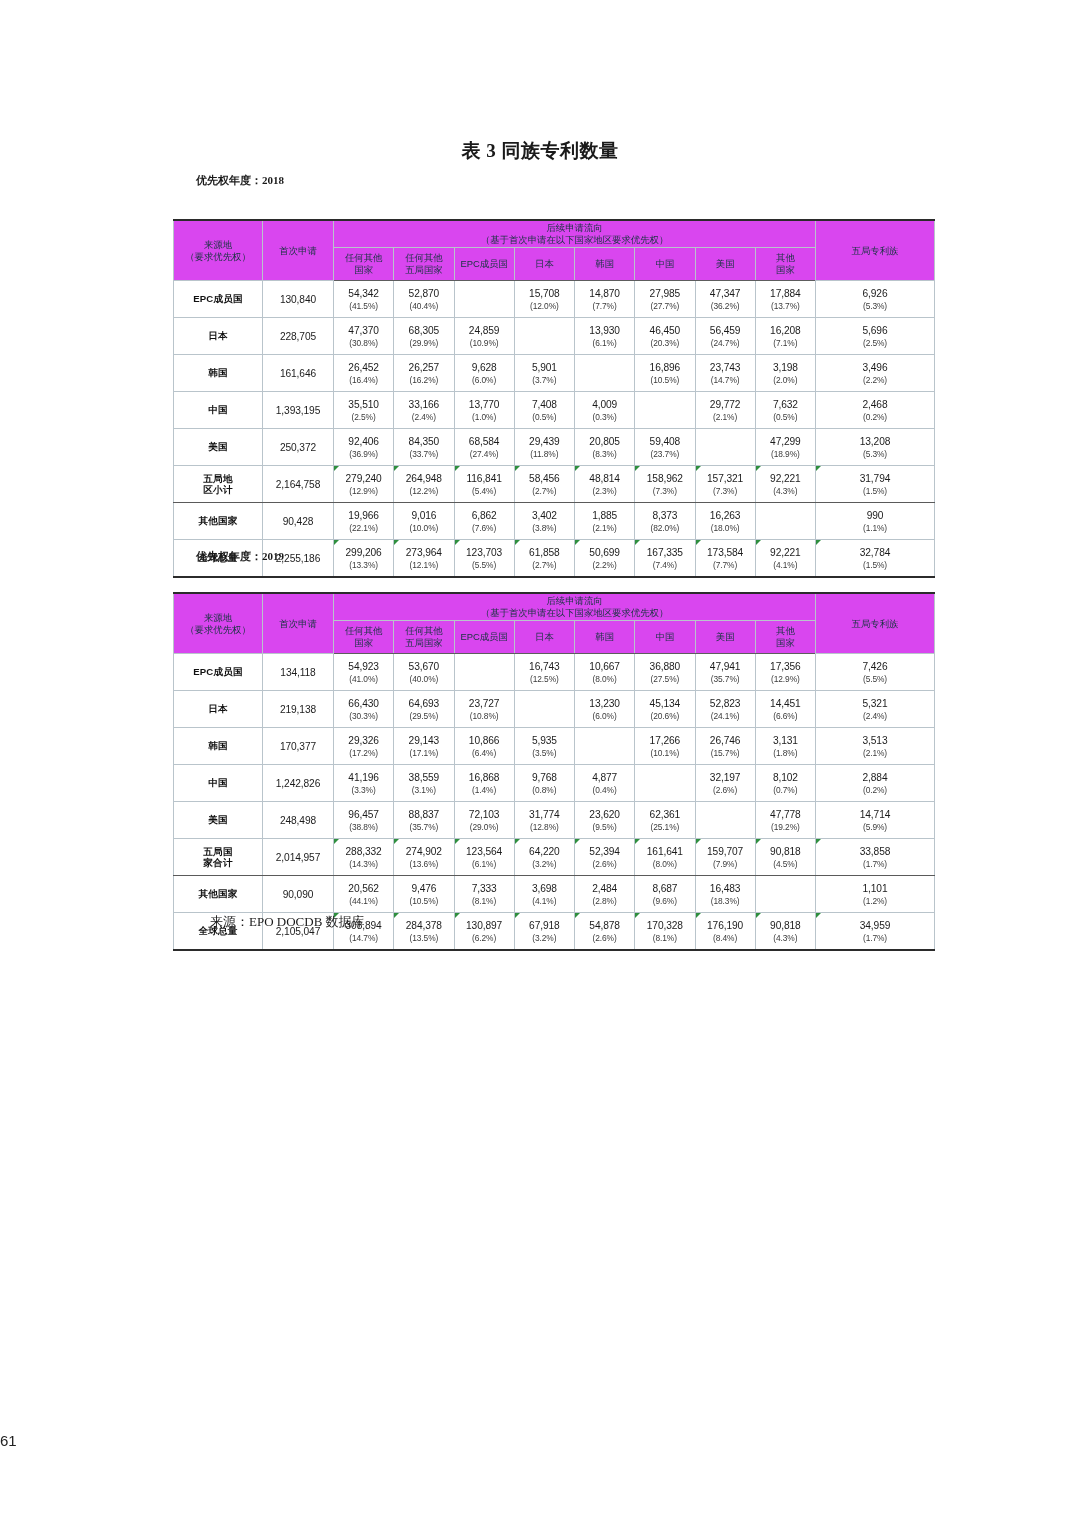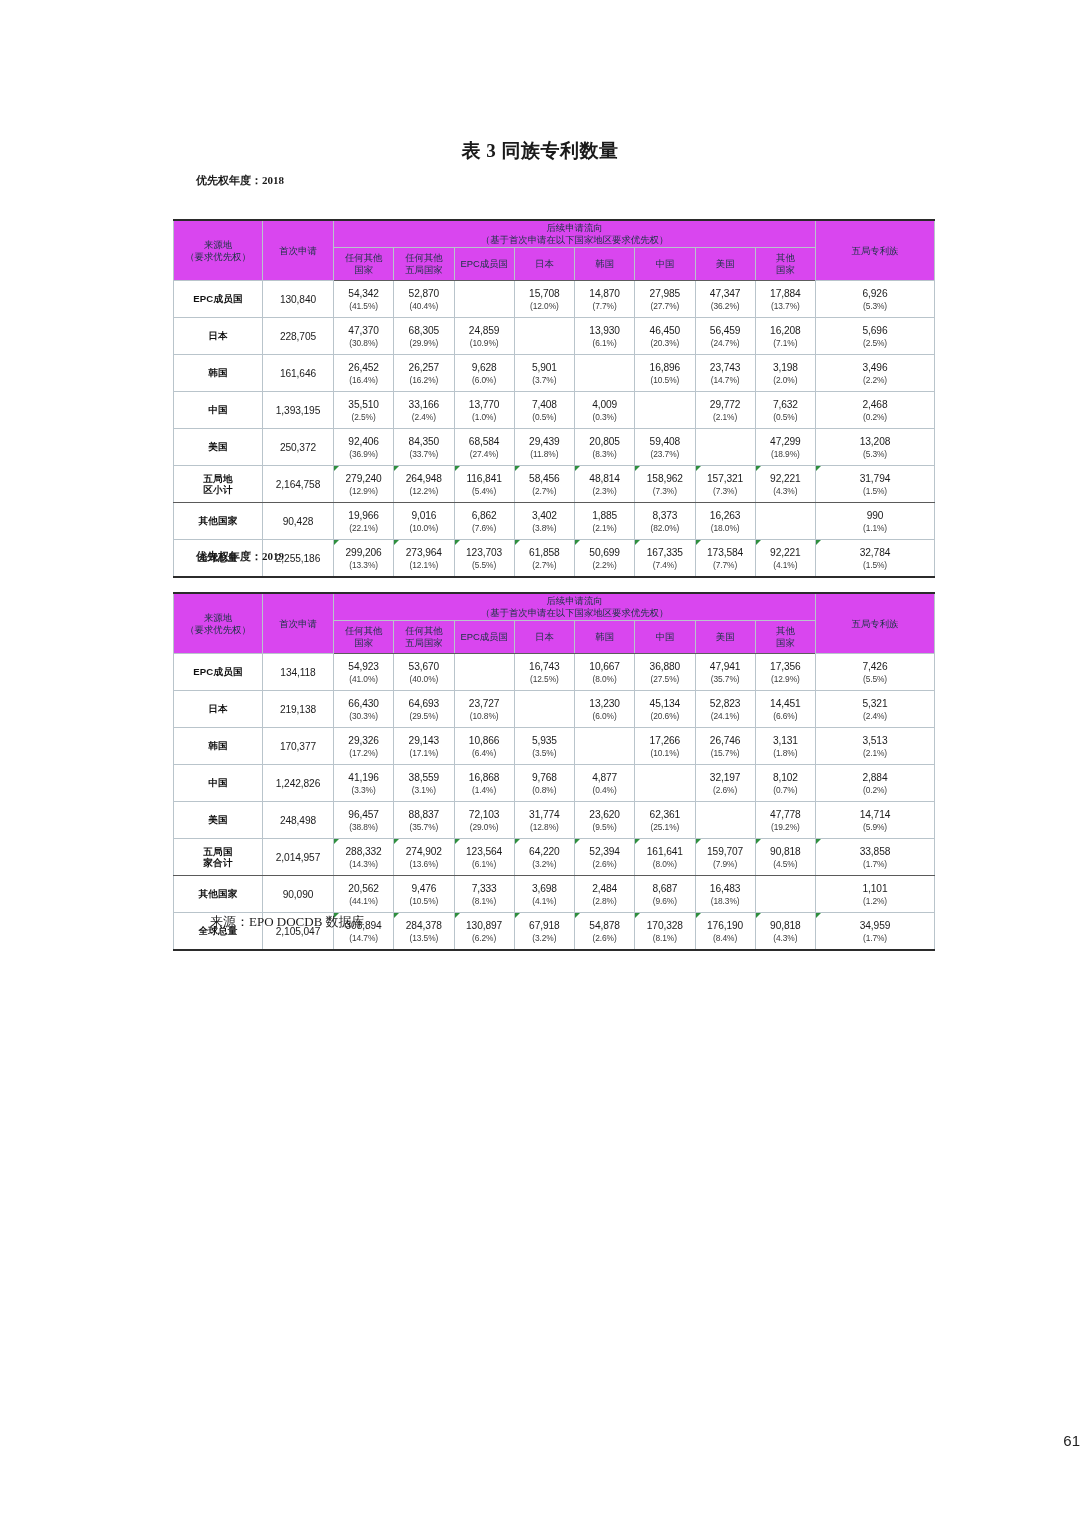--- a/index.html
+++ b/index.html
@@ -60,21 +60,21 @@
     color: #1a1a1a;
     white-space: nowrap;
   }
 
   
   .page-number {
     position: absolute;
     left: 0;
     top: 1432px;
     width: 1080px;
-    text-align: right;
+    text-align: left;
     font-family: "Liberation Sans", "DejaVu Sans", sans-serif;
     font-size: 15px;
     color: #222222;
   }
 
   
   .tbl-wrap {
     position: absolute;
     left: 173px;
     width: 762px;

